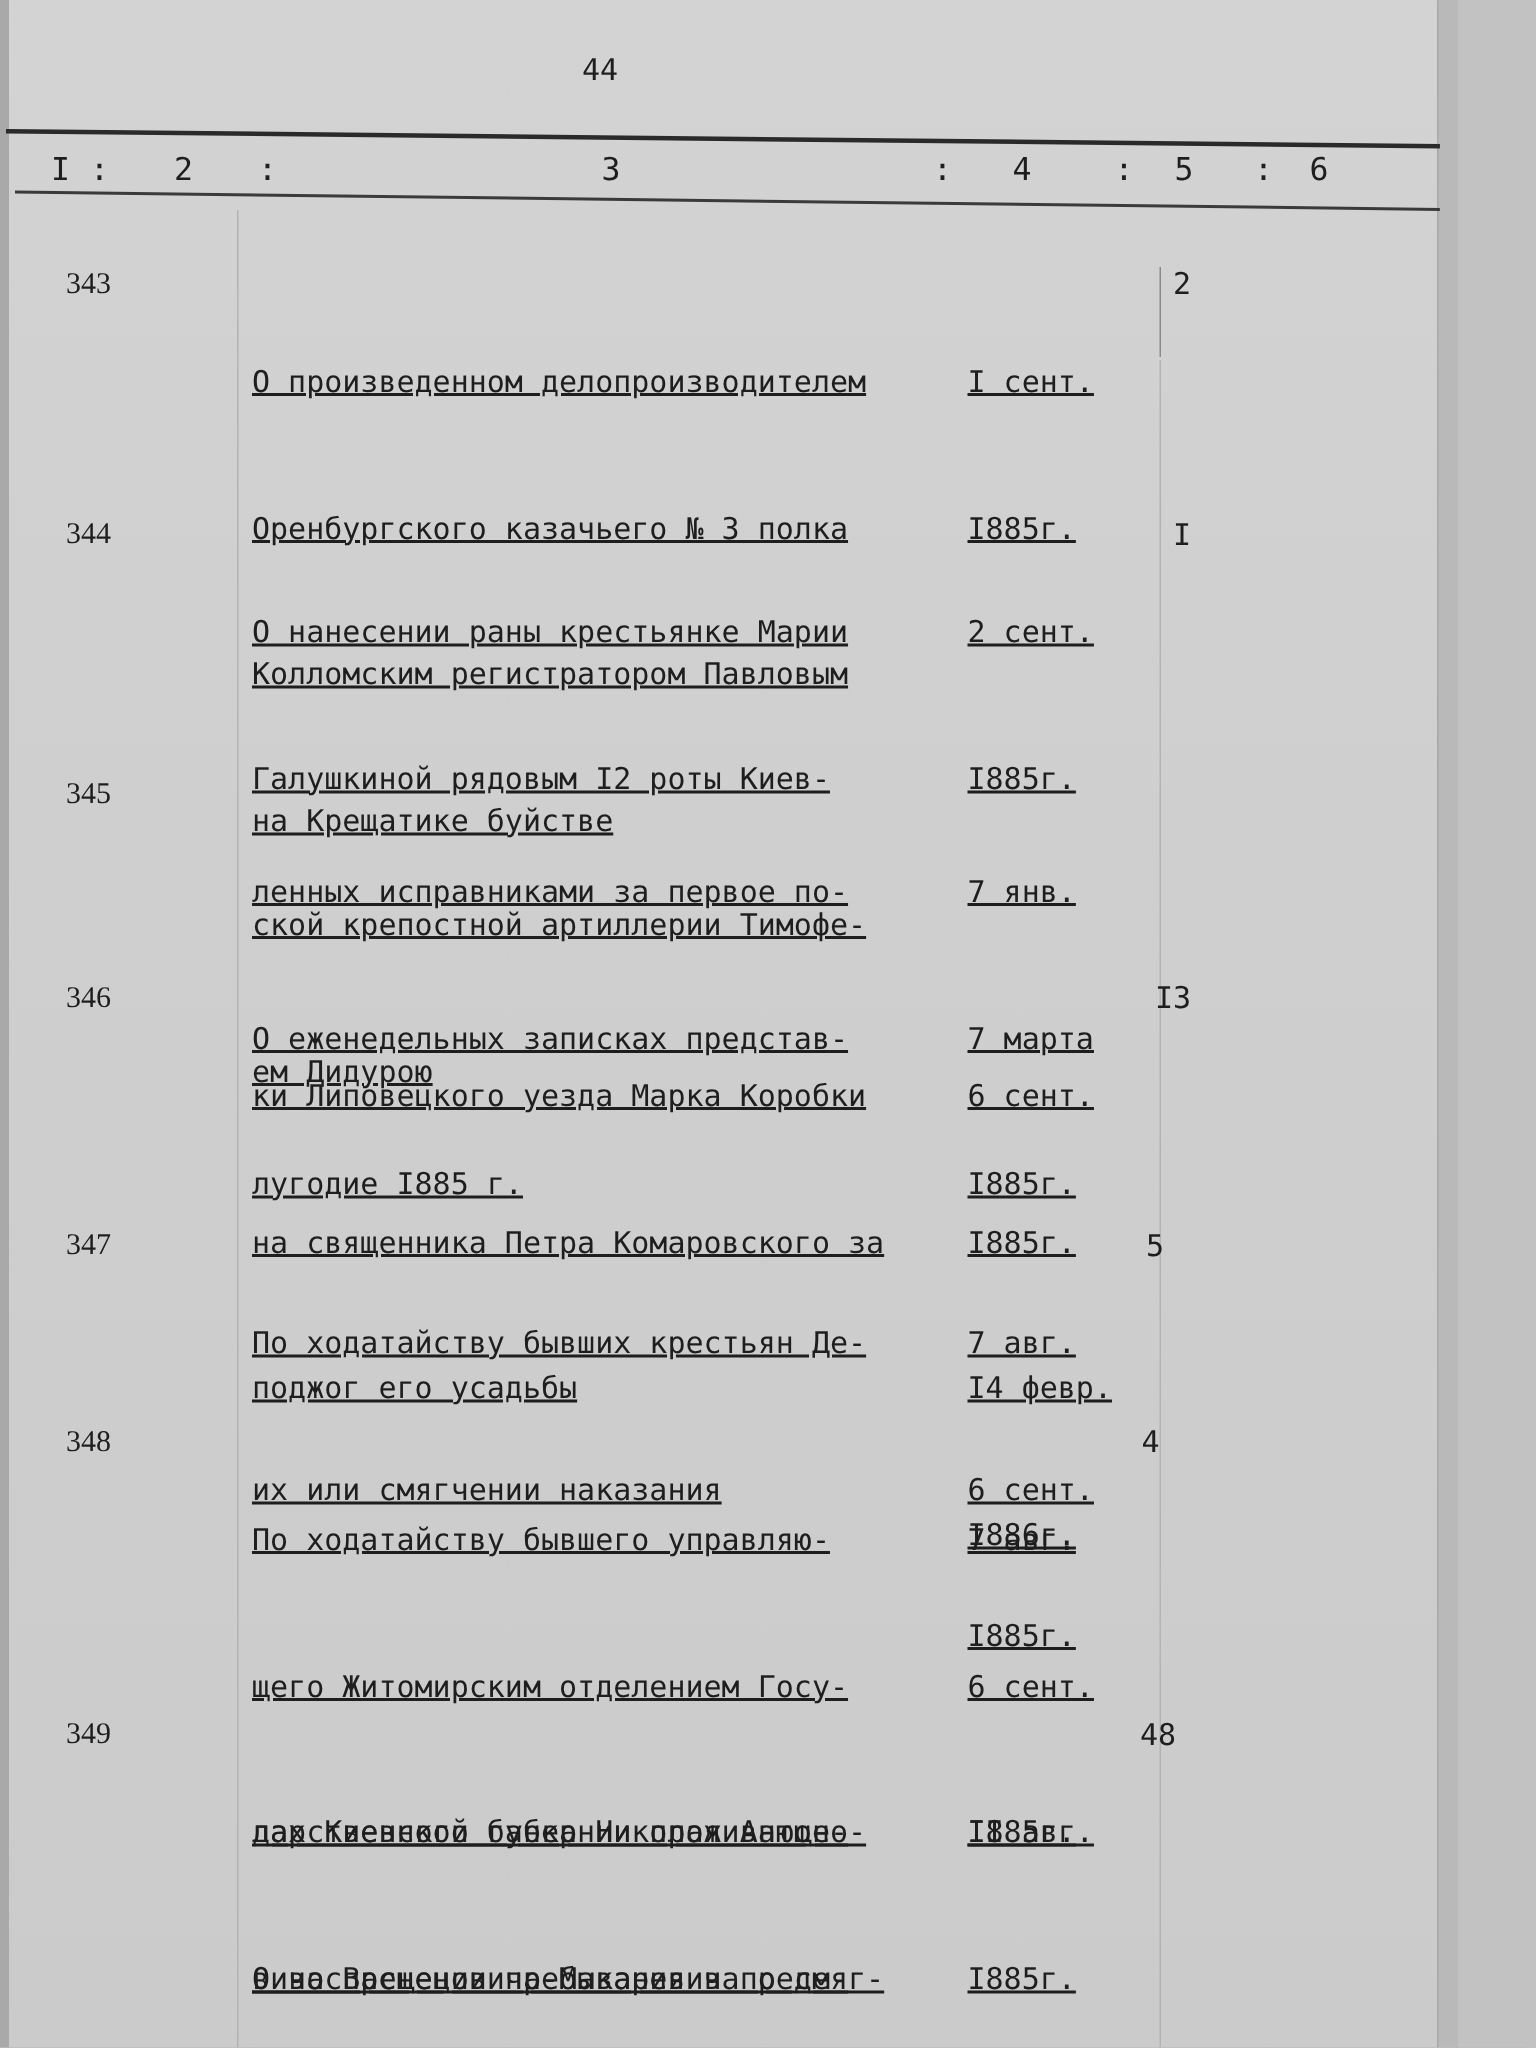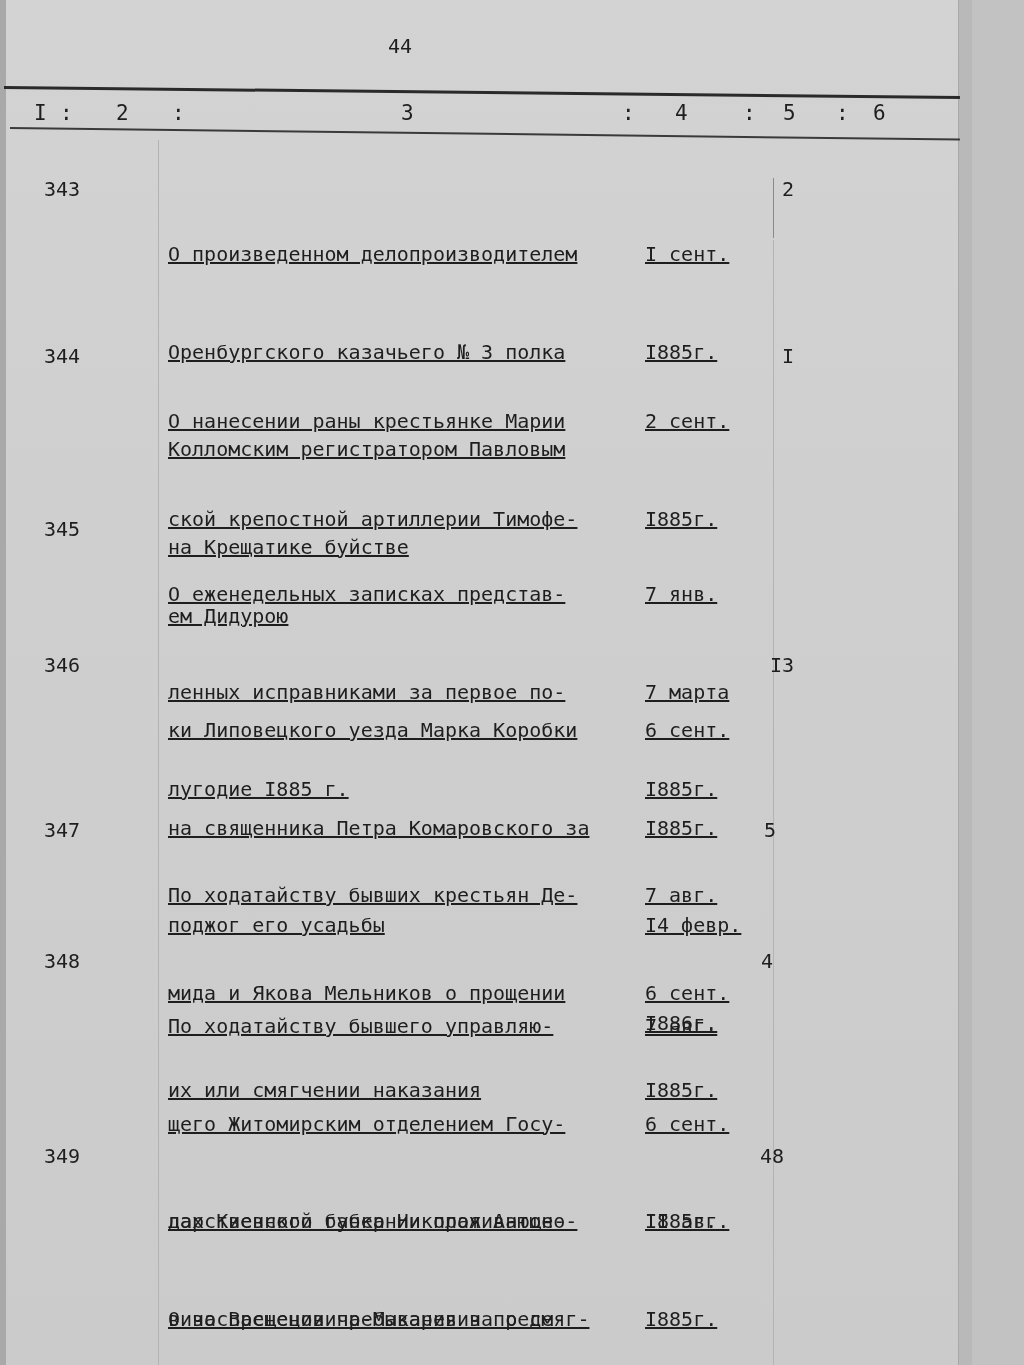--- a/index.html
+++ b/index.html
@@ -85,20 +85,21 @@
       position: absolute;
       left: 0;
       width: 960px;
       font-size: 20px;
       line-height: 32.5px;
     }
     .entry .num {
       position: absolute;
       left: 44px;
       top: 0;
+      font-family: Liberation Serif, serif;
     }
     .entry .desc {
       position: absolute;
       left: 168px;
       top: 0;
       white-space: pre;
     }
     .entry .dates {
       position: absolute;
       left: 645px;
@@ -155,35 +156,36 @@
     <span class="line">I сент.</span>
     <span class="line">I885г.</span>
   </div>
   <span class="sheets" style="left:782px">2</span>
 </div>
 
 <div class="entry" style="top:340px">
   <span class="num">344</span>
   <div class="desc">
     <span class="line">О нанесении раны крестьянке Марии</span>
+    <span class="line">Галушкиной рядовым I2 роты Киев-</span>
     <span class="line">ской крепостной артиллерии Тимофе-</span>
     <span class="line">ем Дидурою</span>
   </div>
   <div class="dates">
     <span class="line">2 сент.</span>
     <span class="line">I885г.</span>
   </div>
   <span class="sheets" style="left:782px">I</span>
 </div>
 
 <div class="entry" style="top:513px">
   <span class="num">345</span>
   <div class="desc">
+    <span class="line">ленных исправниками за первое по-</span>
     <span class="line">О еженедельных записках представ-</span>
-    <span class="line">ленных исправниками за первое по-</span>
     <span class="line">лугодие I885 г.</span>
   </div>
   <div class="dates">
     <span class="line">7 янв.</span>
     <span class="line">7 марта</span>
     <span class="line">I885г.</span>
   </div>
 </div>
 
 <div class="entry" style="top:649px">
@@ -199,21 +201,20 @@
     <span class="line">I4 февр.</span>
     <span class="line">I886г.</span>
   </div>
   <span class="sheets" style="left:770px">I3</span>
 </div>
 
 <div class="entry" style="top:814px">
   <span class="num">347</span>
   <div class="desc">
     <span class="line">По ходатайству бывших крестьян Де-</span>
-    <span class="line">мида и Якова Мельников о прощении</span>
     <span class="line">их или смягчении наказания</span>
   </div>
   <div class="dates">
     <span class="line">7 авг.</span>
     <span class="line">6 сент.</span>
     <span class="line">I885г.</span>
   </div>
   <span class="sheets" style="left:764px">5</span>
 </div>
 

